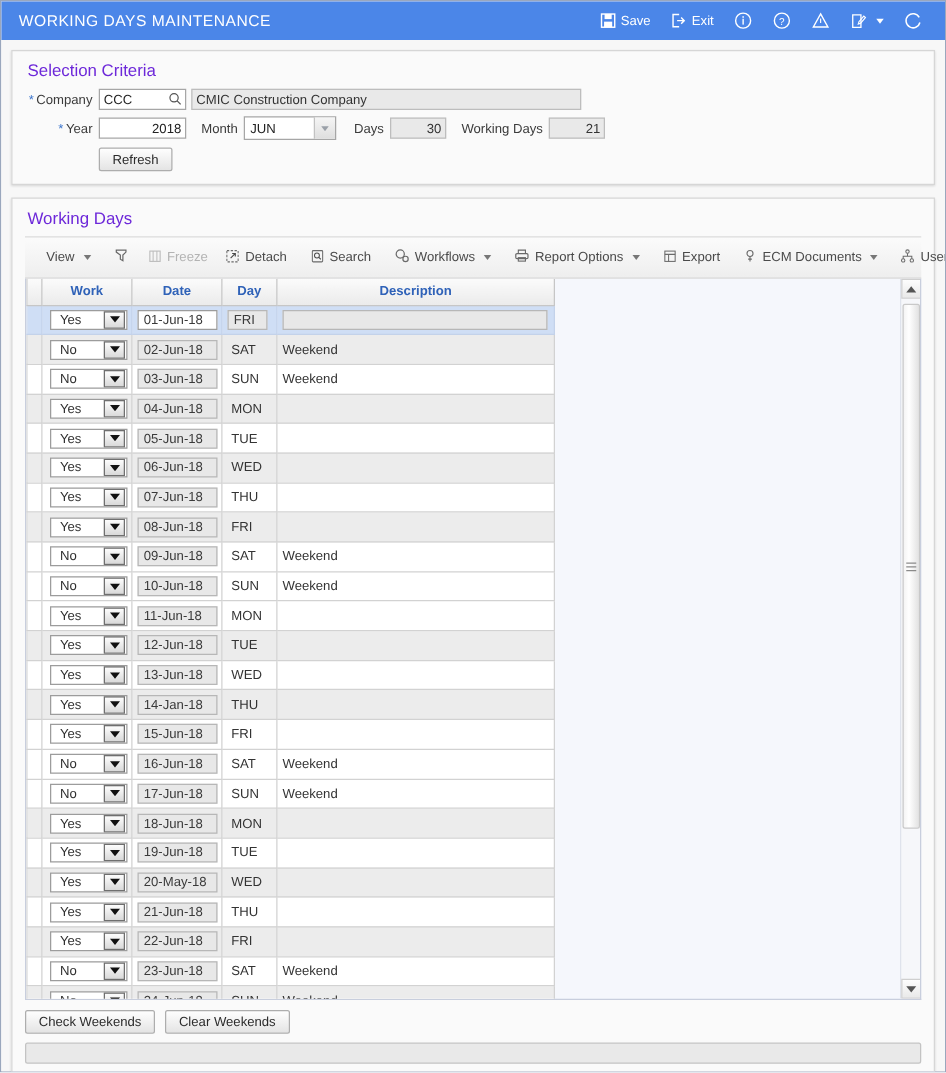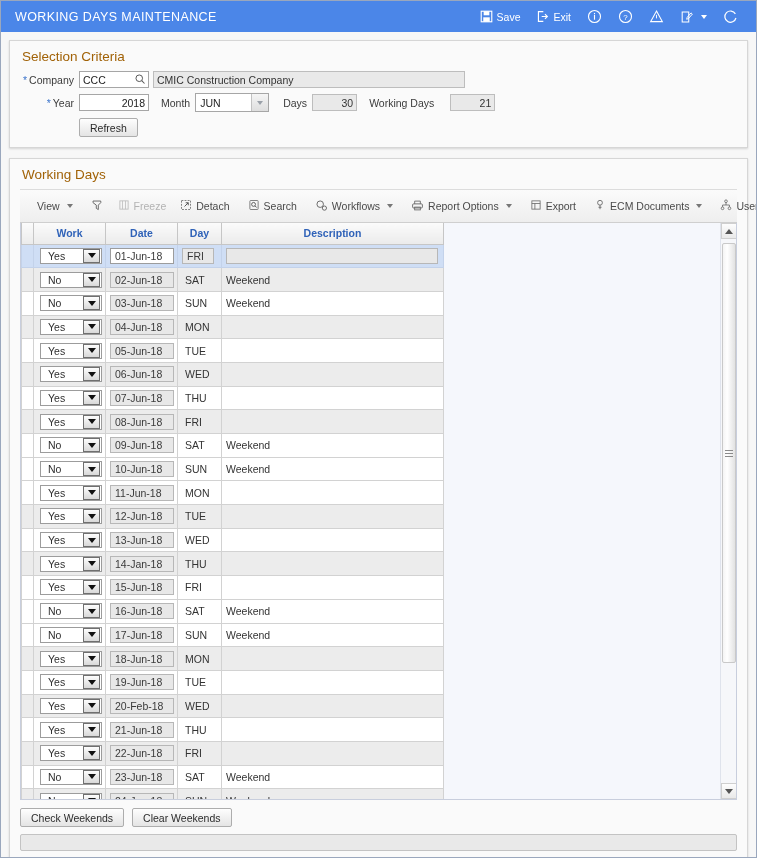--- a/index.html
+++ b/index.html
@@ -55,21 +55,21 @@
     overflow: hidden;
   }
 
   .panel {
     background: #fafafa;
     border: 1px solid #d6d6d6;
     box-shadow: 0 1px 2px rgba(0,0,0,.14);
     margin-bottom: 10px;
   }
   .panel-title {
-    color: #a16207;
+    color: #6d28d9;
     font-size: 13.5px;
     padding: 8px 0 7px 12px;
   }
 
   
   .sc-body { padding: 0 12px 10px 12px; }
   .frow { display: flex; align-items: center; margin-bottom: 5px; }
   .lbl {
     font-size: 10.5px; color: #3b3b3b;
     text-align: right; white-space: nowrap;
@@ -110,21 +110,21 @@
   }
   .selbtn {
     width: 17px;
     border-left: 1px solid #c2c2c2;
     background: linear-gradient(#f5f5f5,#dedede);
     display: flex; align-items: center; justify-content: center;
   }
   .lbl-days { margin-left: 14px; }
   .days-inp { width: 45px; margin-left: 5px; text-align: right; }
   .lbl-wd { margin-left: 12px; }
-  .wd-inp { width: 45px; margin-left: 16px; text-align: right; }
+  .wd-inp { width: 45px; margin-left: 5px; text-align: right; }
 
   .btn {
     font-family: "Liberation Sans", sans-serif;
     font-size: 10.5px; color: #2b2b2b;
     background: linear-gradient(#fefefe,#e4e4e4);
     border: 1px solid #adadad; border-radius: 2px;
     padding: 2px 10px; height: 19px;
     cursor: pointer;
   }
   .refresh-row { margin-top: 6px; margin-left: 57px; }
@@ -750,21 +750,21 @@
                 <td class="c-desc"><span></span></td>
               </tr>
               <tr class="alt">
                 <td class="c-sel"></td>
                 <td class="c-work"><span class="cellsel">
                     <span class="v">Yes</span>
                     <span class="b">
                       <span class="dcaret"></span>
                     </span>
                   </span></td>
-                <td class="c-date"><span class="celltext w64">20-Feb-18</span></td>
+                <td class="c-date"><span class="celltext w64">20-May-18</span></td>
                 <td class="c-day"><span class="day-plain">WED</span></td>
                 <td class="c-desc"><span></span></td>
               </tr>
               <tr>
                 <td class="c-sel"></td>
                 <td class="c-work"><span class="cellsel">
                     <span class="v">Yes</span>
                     <span class="b">
                       <span class="dcaret"></span>
                     </span>

